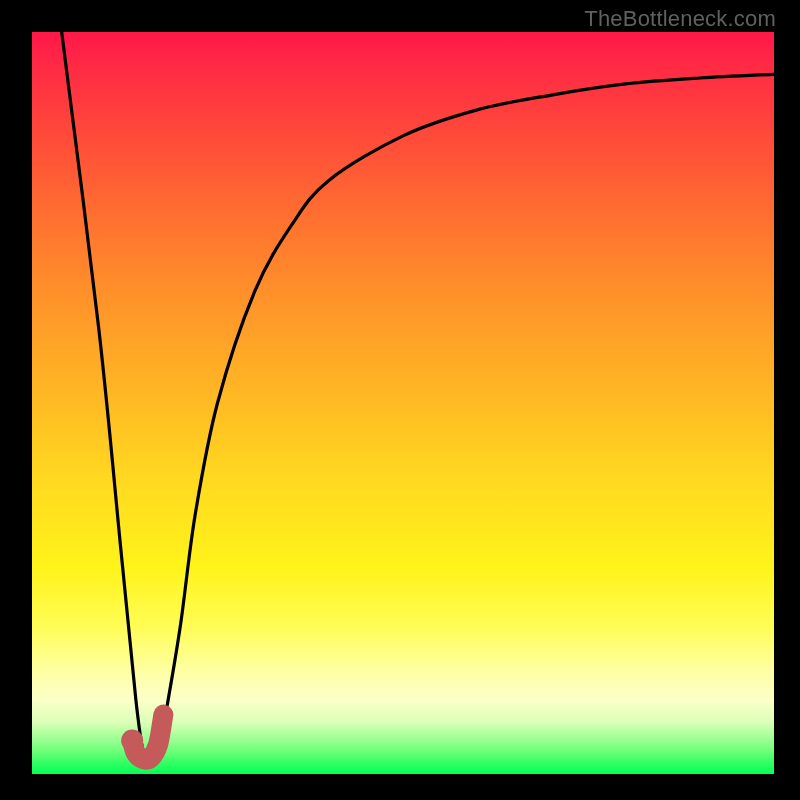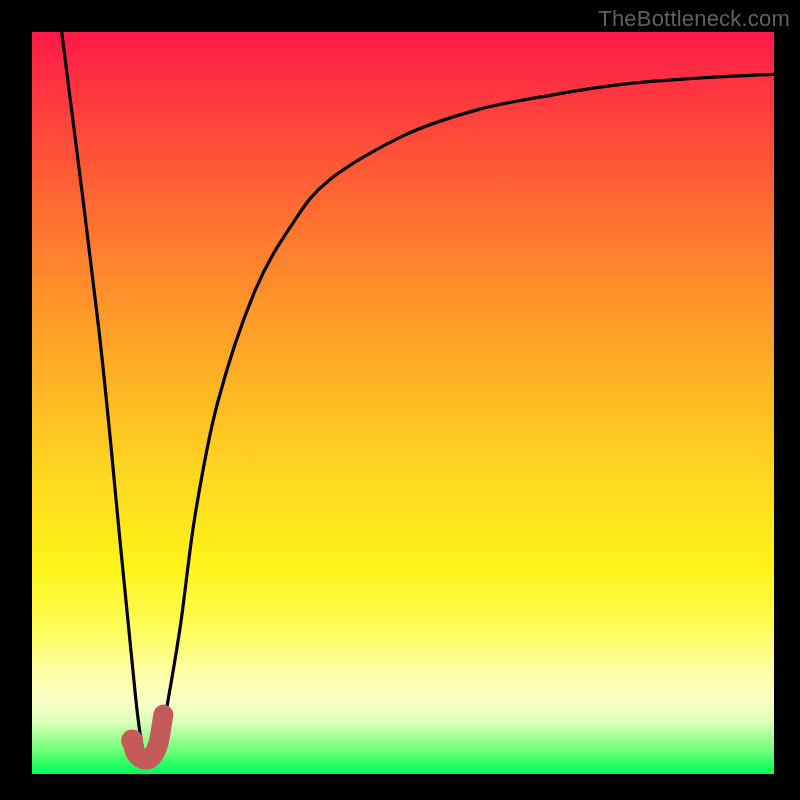--- a/index.html
+++ b/index.html
@@ -1,21 +1,21 @@
 <!DOCTYPE html>
 <html><head>
 <meta charset="utf-8">
 <style>
   * { margin: 0; padding: 0; box-sizing: border-box; }
   body { width: 800px; height: 800px; background: #000; font-family: Arial, sans-serif; overflow: hidden; }
   .container { position: relative; width: 800px; height: 800px; }
   .watermark {
     position: absolute;
     top: 6px;
-    right: 10px;
+    right: 24px;
     color: #606060;
     font-size: 22px;
     font-weight: 500;
     letter-spacing: 0.2px;
     z-index: 5;
   }
   .plot {
     position: absolute;
     left: 32px;
     top: 32px;

